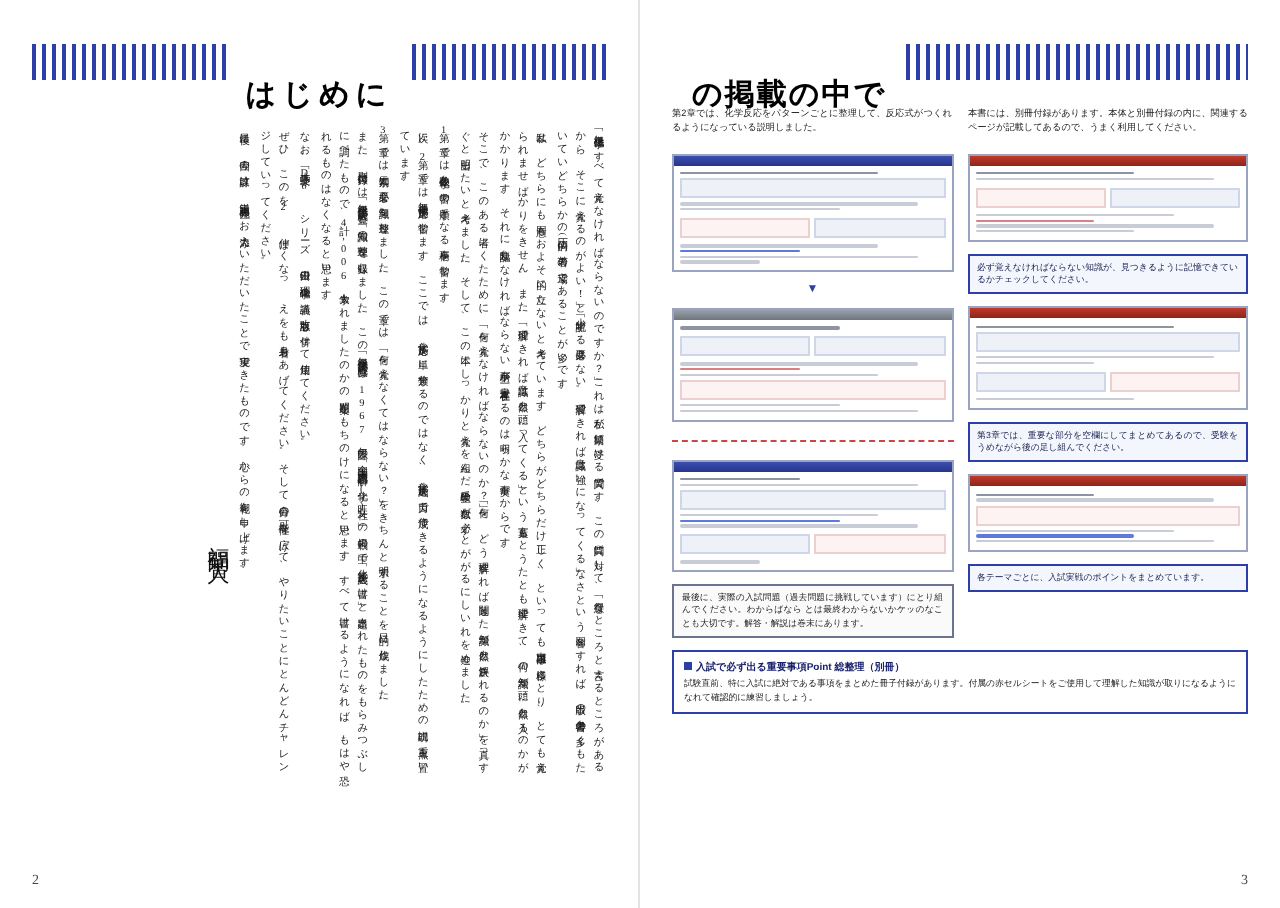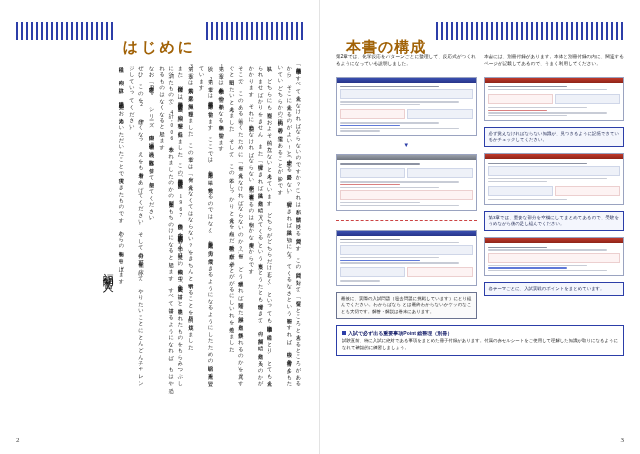--- a/index.html
+++ b/index.html
@@ -38,21 +38,21 @@
       to right,
       #2c3ea8 0px, #2c3ea8 2px,
       #ffffff 2px, #ffffff 5px);
   }
   .banner-title {
     flex: 0 0 auto;
     padding: 0 10px;
     font-size: 15px;
     font-weight: bold;
     letter-spacing: 3px;
-    color: #a16207;
+    color: #000000;
     white-space: nowrap;
     margin-top: 32px;
   }
   .banner-title.left-align { letter-spacing: 1px; }
 
   
   .vtext-wrap {
     height: 372px;
     display: flex;
     flex-direction: row-reverse;
@@ -218,21 +218,21 @@
       <div class="vcol indent">最後に、今回の改訂は、鎌田真和先生のお力添えいただいたことで実現できたものです。心からの御礼を申し上げます。</div>
       <div class="signature">福間智人</div>
     </div>
 
     <div class="folio l">2</div>
   </div>
 
   <div class="page">
 
     <div class="banner">
-      <div class="banner-title left-align">本書の構成</div>
+      <div class="banner-title left-align">の掲載の中で</div>
       <div class="stripes"></div>
     </div>
 
     <div class="r-cols">
       <div class="r-col">
         <p>第2章では、化学反応をパターンごとに整理して、反応式がつくれるようになっている説明しました。</p>
       </div>
       <div class="r-col">
         <p>本書には、別冊付録があります。本体と別冊付録の内に、関連するページが記載してあるので、うまく利用してください。</p>
       </div>

